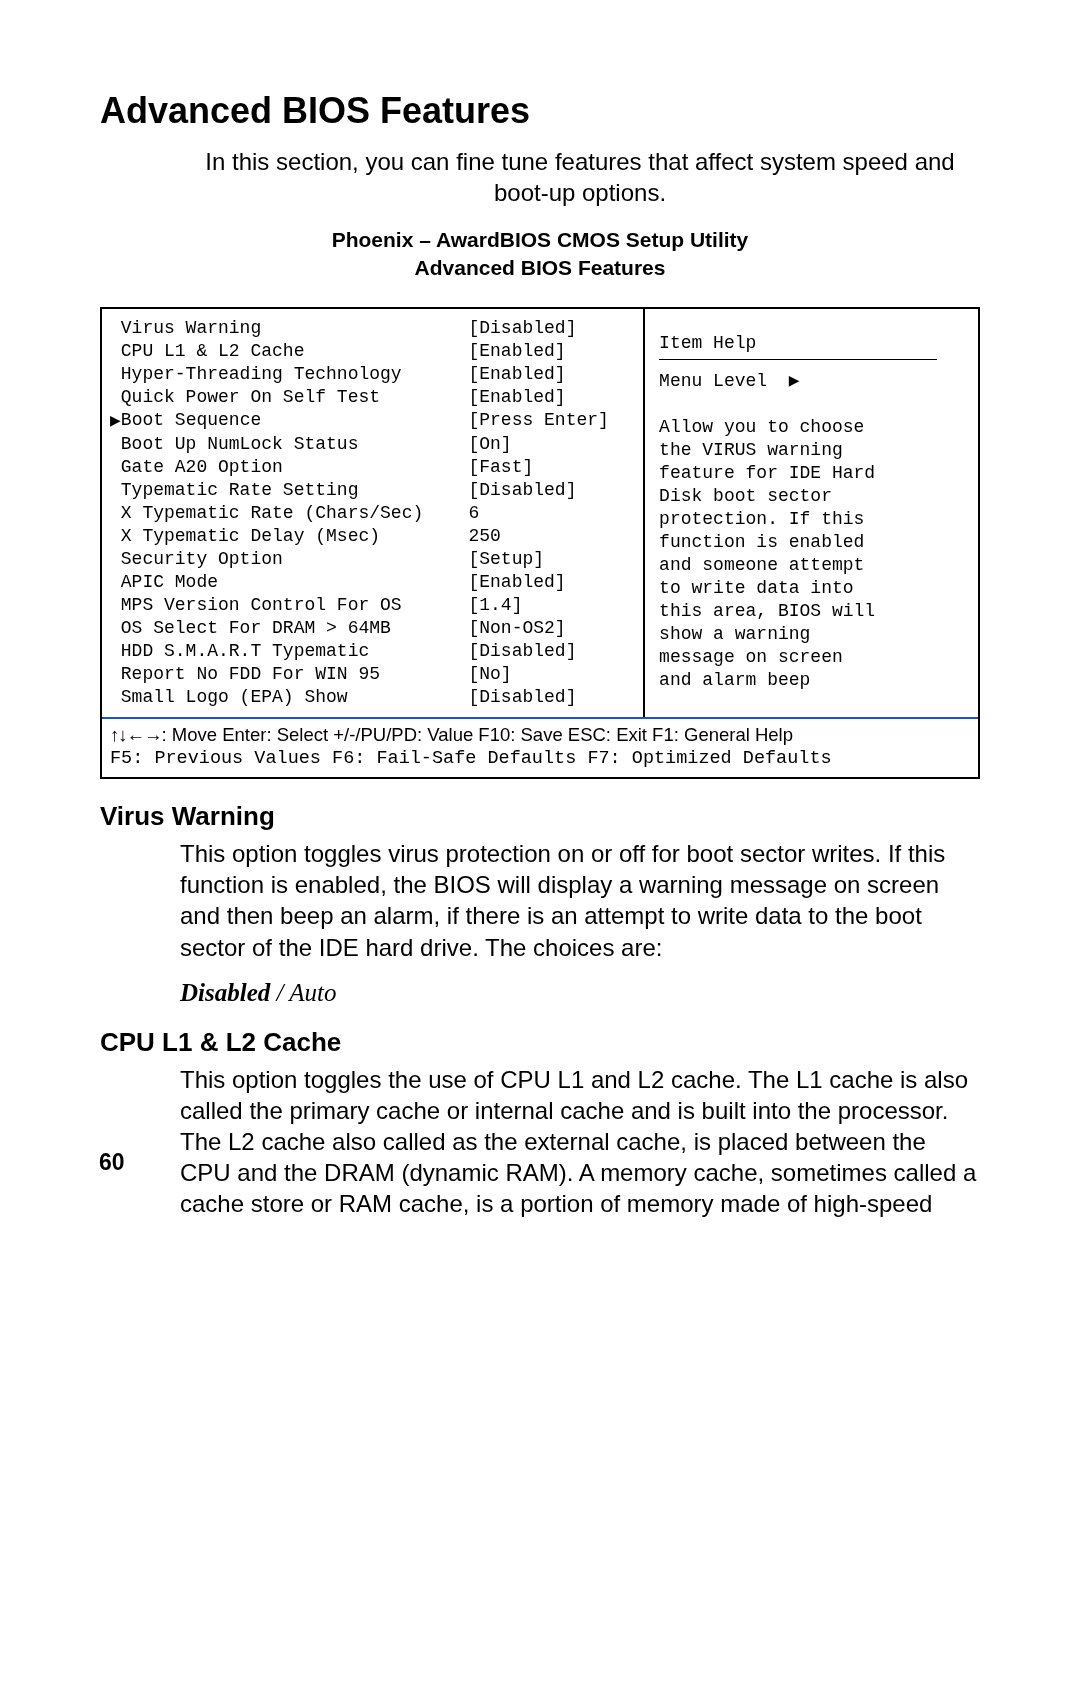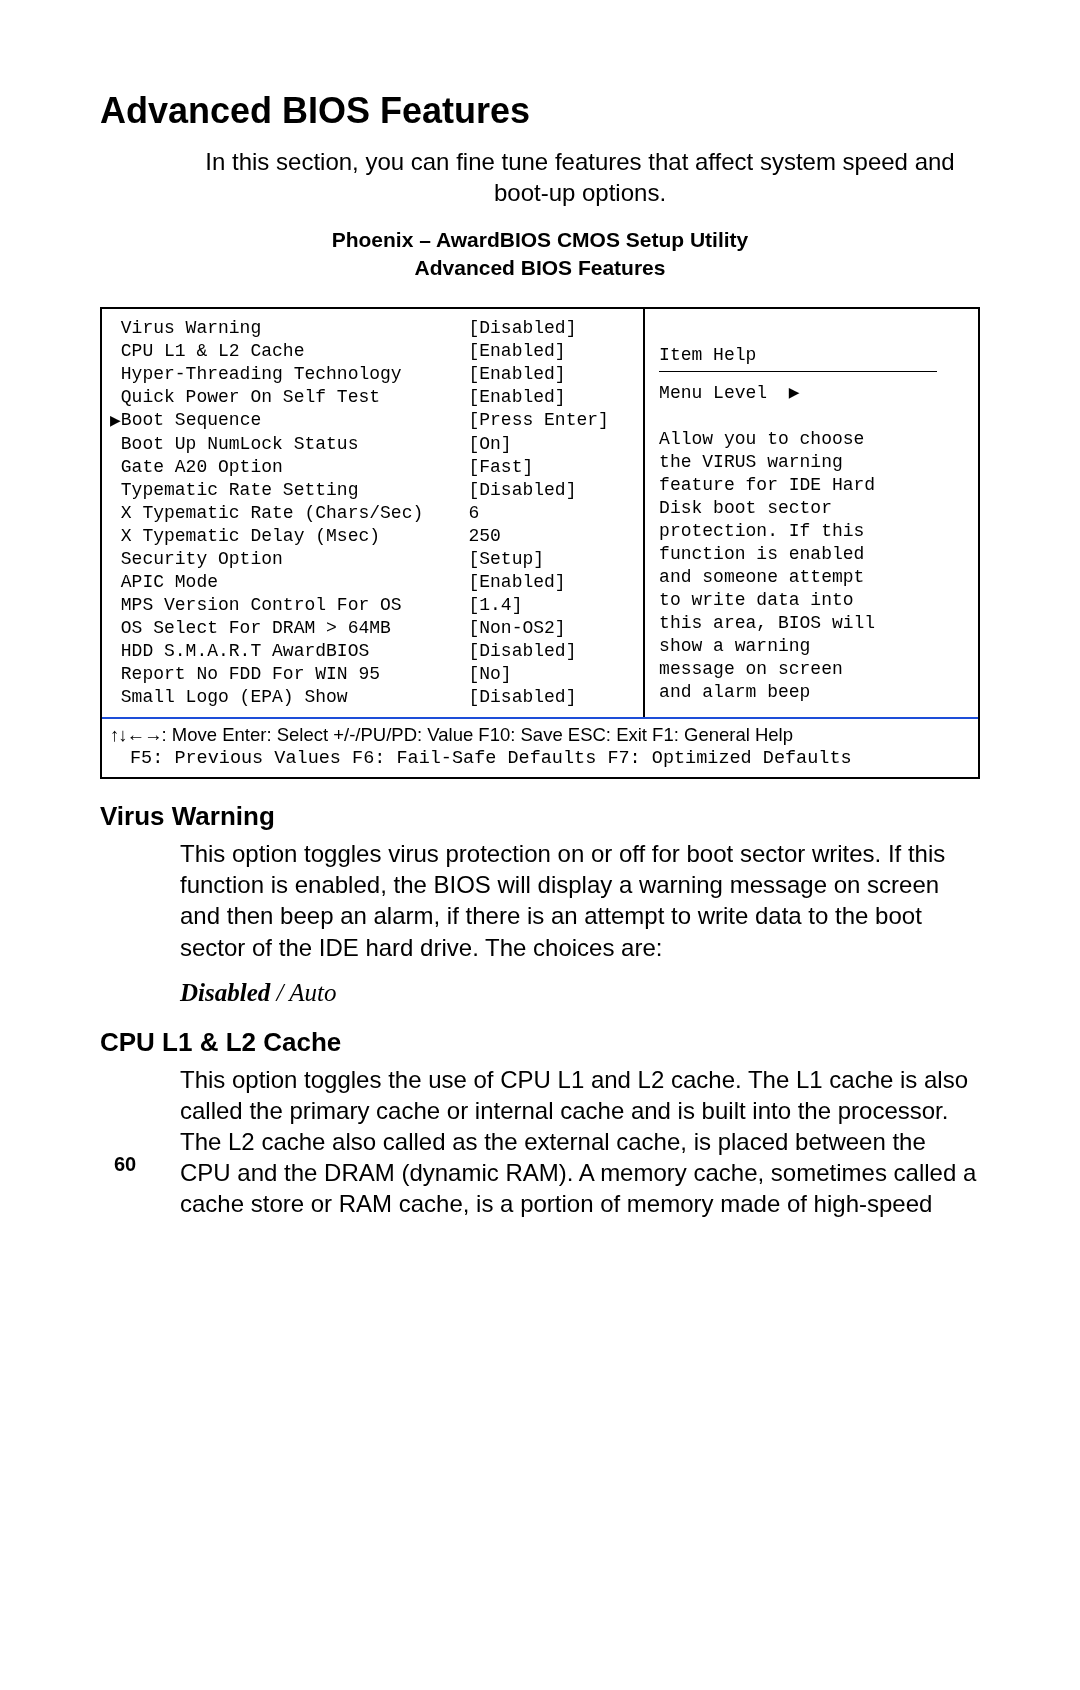--- a/index.html
+++ b/index.html
@@ -45,21 +45,21 @@
     display: flex;
   }
   .bios-left {
     flex: 0 0 62%;
     border-right: 2px solid #000;
     padding: 8px 6px 8px 8px;
     box-sizing: border-box;
   }
   .bios-right {
     flex: 1;
-    padding: 12px 10px 8px 14px;
+    padding: 0 10px 8px 14px;
     box-sizing: border-box;
   }
   .row {
     display: flex;
     white-space: pre;
   }
   .rlabel { flex: 0 0 68%; }
   .rval { flex: 1; }
   .submenu-arrow {
     display: inline-block;
@@ -83,45 +83,44 @@
     font-family: Arial, Helvetica, sans-serif;
     white-space: nowrap;
   }
   .bios-footer .arrows {
     font-family: Arial, Helvetica, sans-serif;
     letter-spacing: -1px;
   }
   .bios-footer .line2 {
     font-family: "Courier New", Courier, monospace;
     white-space: nowrap;
-    margin-left: 20px;
   }
   h2.sub {
     font-size: 26px;
     font-weight: bold;
     margin: 20px 0 6px 0;
   }
   .body {
     font-size: 24px;
     line-height: 1.3;
     margin: 0 0 16px 80px;
   }
   .choices {
     font-family: Georgia, "Times New Roman", serif;
     font-size: 25px;
     margin: 0 0 18px 80px;
   }
   .choices .bold-italic { font-weight: bold; font-style: italic; }
   .choices .italic { font-style: italic; }
   .page-num {
     position: absolute;
-    left: 114px;
+    left: 99px;
     bottom: 48px;
     font-weight: bold;
-    font-size: 20px;
+    font-size: 23px;
   }
 </style>
 </head>
 <body>
 
 <div class="page">
 
   <h1 class="main-title">Advanced BIOS Features</h1>
 
   <p class="intro">In this section, you can fine tune features that affect system speed and boot-up options.</p>
@@ -141,21 +140,21 @@
           <div class="row"><span class="rlabel"><span class="submenu-arrow">▶</span>Boot Sequence</span><span class="rval">[Press Enter]</span></div>
           <div class="row"><span class="rlabel"> Boot Up NumLock Status</span><span class="rval">[On]</span></div>
           <div class="row"><span class="rlabel"> Gate A20 Option</span><span class="rval">[Fast]</span></div>
           <div class="row"><span class="rlabel"> Typematic Rate Setting</span><span class="rval">[Disabled]</span></div>
           <div class="row"><span class="rlabel"> X Typematic Rate (Chars/Sec)</span><span class="rval">6</span></div>
           <div class="row"><span class="rlabel"> X Typematic Delay (Msec)</span><span class="rval">250</span></div>
           <div class="row"><span class="rlabel"> Security Option</span><span class="rval">[Setup]</span></div>
           <div class="row"><span class="rlabel"> APIC Mode</span><span class="rval">[Enabled]</span></div>
           <div class="row"><span class="rlabel"> MPS Version Control For OS</span><span class="rval">[1.4]</span></div>
           <div class="row"><span class="rlabel"> OS Select For DRAM &gt; 64MB</span><span class="rval">[Non-OS2]</span></div>
-          <div class="row"><span class="rlabel"> HDD S.M.A.R.T AwardBIOS</span><span class="rval">[Disabled]</span></div>
+          <div class="row"><span class="rlabel"> HDD S.M.A.R.T Typematic</span><span class="rval">[Disabled]</span></div>
           <div class="row"><span class="rlabel"> Report No FDD For WIN 95</span><span class="rval">[No]</span></div>
           <div class="row"><span class="rlabel"> Small Logo (EPA) Show</span><span class="rval">[Disabled]</span></div>
         </div>
       <div class="bios-right">
         <div>&nbsp;</div>
         <div>Item Help</div>
         <div class="help-sep"></div>
         <div class="menu-level-row">
           <span>Menu Level</span>&nbsp;&nbsp;<span>▶</span>
         </div>

